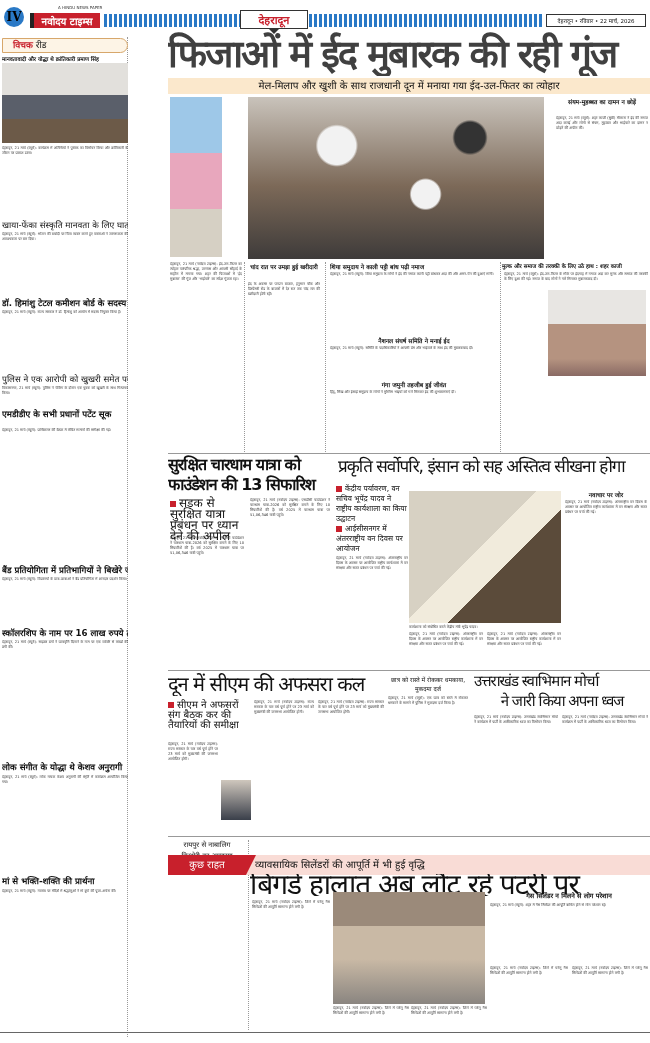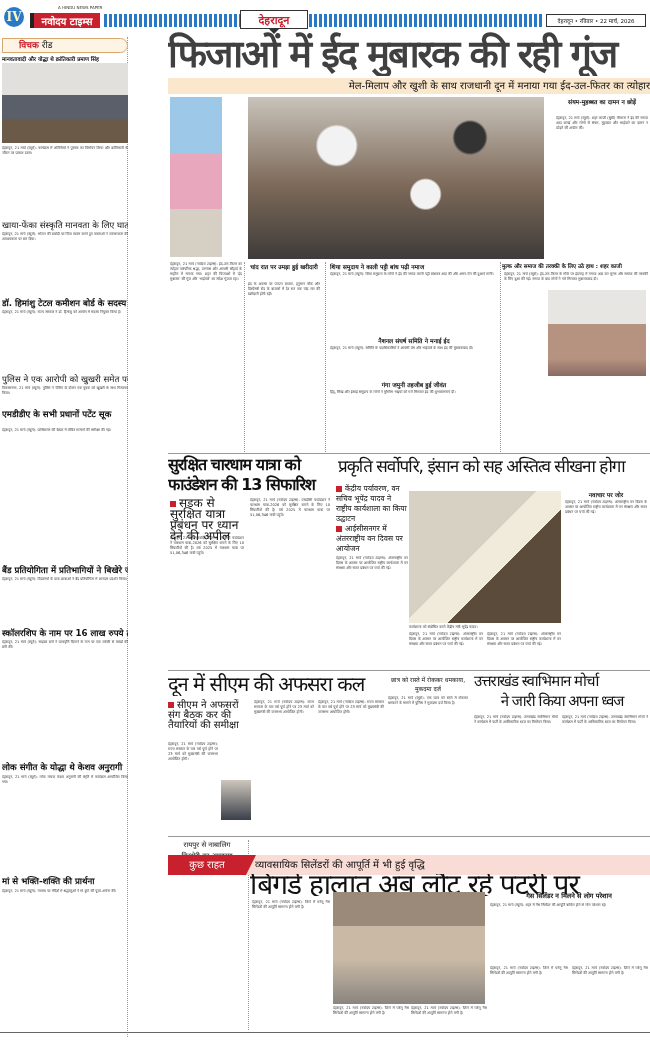--- a/index.html
+++ b/index.html
@@ -1,33 +1,33 @@
 <!DOCTYPE html>
 <html><head>
 <meta charset="utf-8">
 <style>
 *{box-sizing:border-box;margin:0;padding:0}
 html,body{width:650px;height:1043px;background:#fff;overflow:hidden}
 body{font-family:"DejaVu Sans",sans-serif;color:#111;position:relative}
 .abs{position:absolute}
 
 .mast{left:0;top:0;width:650px;height:30px}
-.pgno{left:4px;top:7px;width:20px;height:20px;border-radius:50%;background:#2a79c6;color:#fef9c3;font:bold 12px "DejaVu Serif",serif;display:flex;align-items:center;justify-content:center}
+.pgno{left:4px;top:7px;width:20px;height:20px;border-radius:50%;background:#2a79c6;color:#000000;font:bold 12px "DejaVu Serif",serif;display:flex;align-items:center;justify-content:center}
 .logo-box{left:30px;top:13px;width:70px;height:15px;background:#c8202c;color:#fff;font:bold 10px "DejaVu Sans",sans-serif;display:flex;align-items:center;justify-content:center;border-left:4px solid #222}
 .logo-tag{left:58px;top:5px;font-size:4px;color:#333}
 .stripe{left:104px;top:14px;width:440px;height:13px;background:repeating-linear-gradient(90deg,#2a79c6 0 3px,#fff 3px 5px)}
 .city{left:240px;top:10px;width:68px;height:19px;background:#fff;border:1px solid #333;color:#c8202c;font:bold 11px "DejaVu Sans",sans-serif;display:flex;align-items:center;justify-content:center}
 .city:after{content:"";position:absolute;left:28px;bottom:-6px;border:5px solid transparent;border-top-color:#333;border-bottom:0}
 .dateline{left:546px;top:14px;width:100px;height:13px;border:1px solid #333;font-size:5.5px;display:flex;align-items:center;justify-content:center;white-space:nowrap}
 
 .hl{left:168px;top:32px;width:482px;height:44px;font:bold 38px "DejaVu Sans",sans-serif;letter-spacing:-2px;line-height:44px;white-space:nowrap;overflow:hidden;color:#404040}
-.strap{left:168px;top:78px;width:482px;height:16px;background:#fbe8cc;font-size:10px;line-height:16px;text-align:right;white-space:nowrap;overflow:hidden}
+.strap{left:168px;top:78px;width:482px;height:16px;background:#fbe8cc;font-size:10px;line-height:16px;text-align:center;white-space:nowrap;overflow:hidden}
 
 .lcol{left:0;top:37px;width:128px;height:1000px;border-right:1px dotted #999}
-.ctag{left:2px;top:38px;width:126px;height:15px;border:1px solid #d7a76b;border-radius:0 8px 8px 0;background:#fdf4e6;font-size:9px;line-height:13px;padding-left:16px}
+.ctag{left:2px;top:38px;width:126px;height:15px;border:1px solid #d7a76b;border-radius:0 8px 8px 0;background:#fdf4e6;font-size:9px;line-height:13px;padding-left:10px}
 .ctag b{color:#c8202c}
 .lsub{left:2px;top:55px;width:126px;font-size:5.5px;font-weight:bold;white-space:nowrap;overflow:hidden}
 .lphoto{left:2px;top:63px;width:126px;height:80px;background:linear-gradient(180deg,#e2e0dc 0 40%,#5a5f6a 40% 70%,#6c5a48 70%);}
 .txt{font-size:3.6px;line-height:5px;color:#333;overflow:hidden;text-align:justify}
 .shd{font-weight:bold;font-size:8.6px;line-height:11px;white-space:nowrap;overflow:hidden;color:#111}
 .shd.lite{font-weight:normal}
 
 .photo-kids{left:170px;top:97px;width:52px;height:160px;background:linear-gradient(180deg,#9ec8e8 0 35%,#e8a7bd 35% 70%,#d6d0c4 70%)}
 .photo-crowd{left:248px;top:97px;width:296px;height:162px;background:radial-gradient(circle at 30% 30%,#f2f2f2 0 8%,transparent 9%),radial-gradient(circle at 60% 60%,#f2f2f2 0 7%,transparent 8%),radial-gradient(circle at 75% 25%,#333 0 6%,transparent 7%),linear-gradient(180deg,#c9c3bb,#7c6958 55%,#3e3b3a)}
 .photo-sweet{left:548px;top:290px;width:98px;height:86px;background:linear-gradient(180deg,#e8e6e3 0 40%,#b59380 40% 80%,#8a6a64)}

